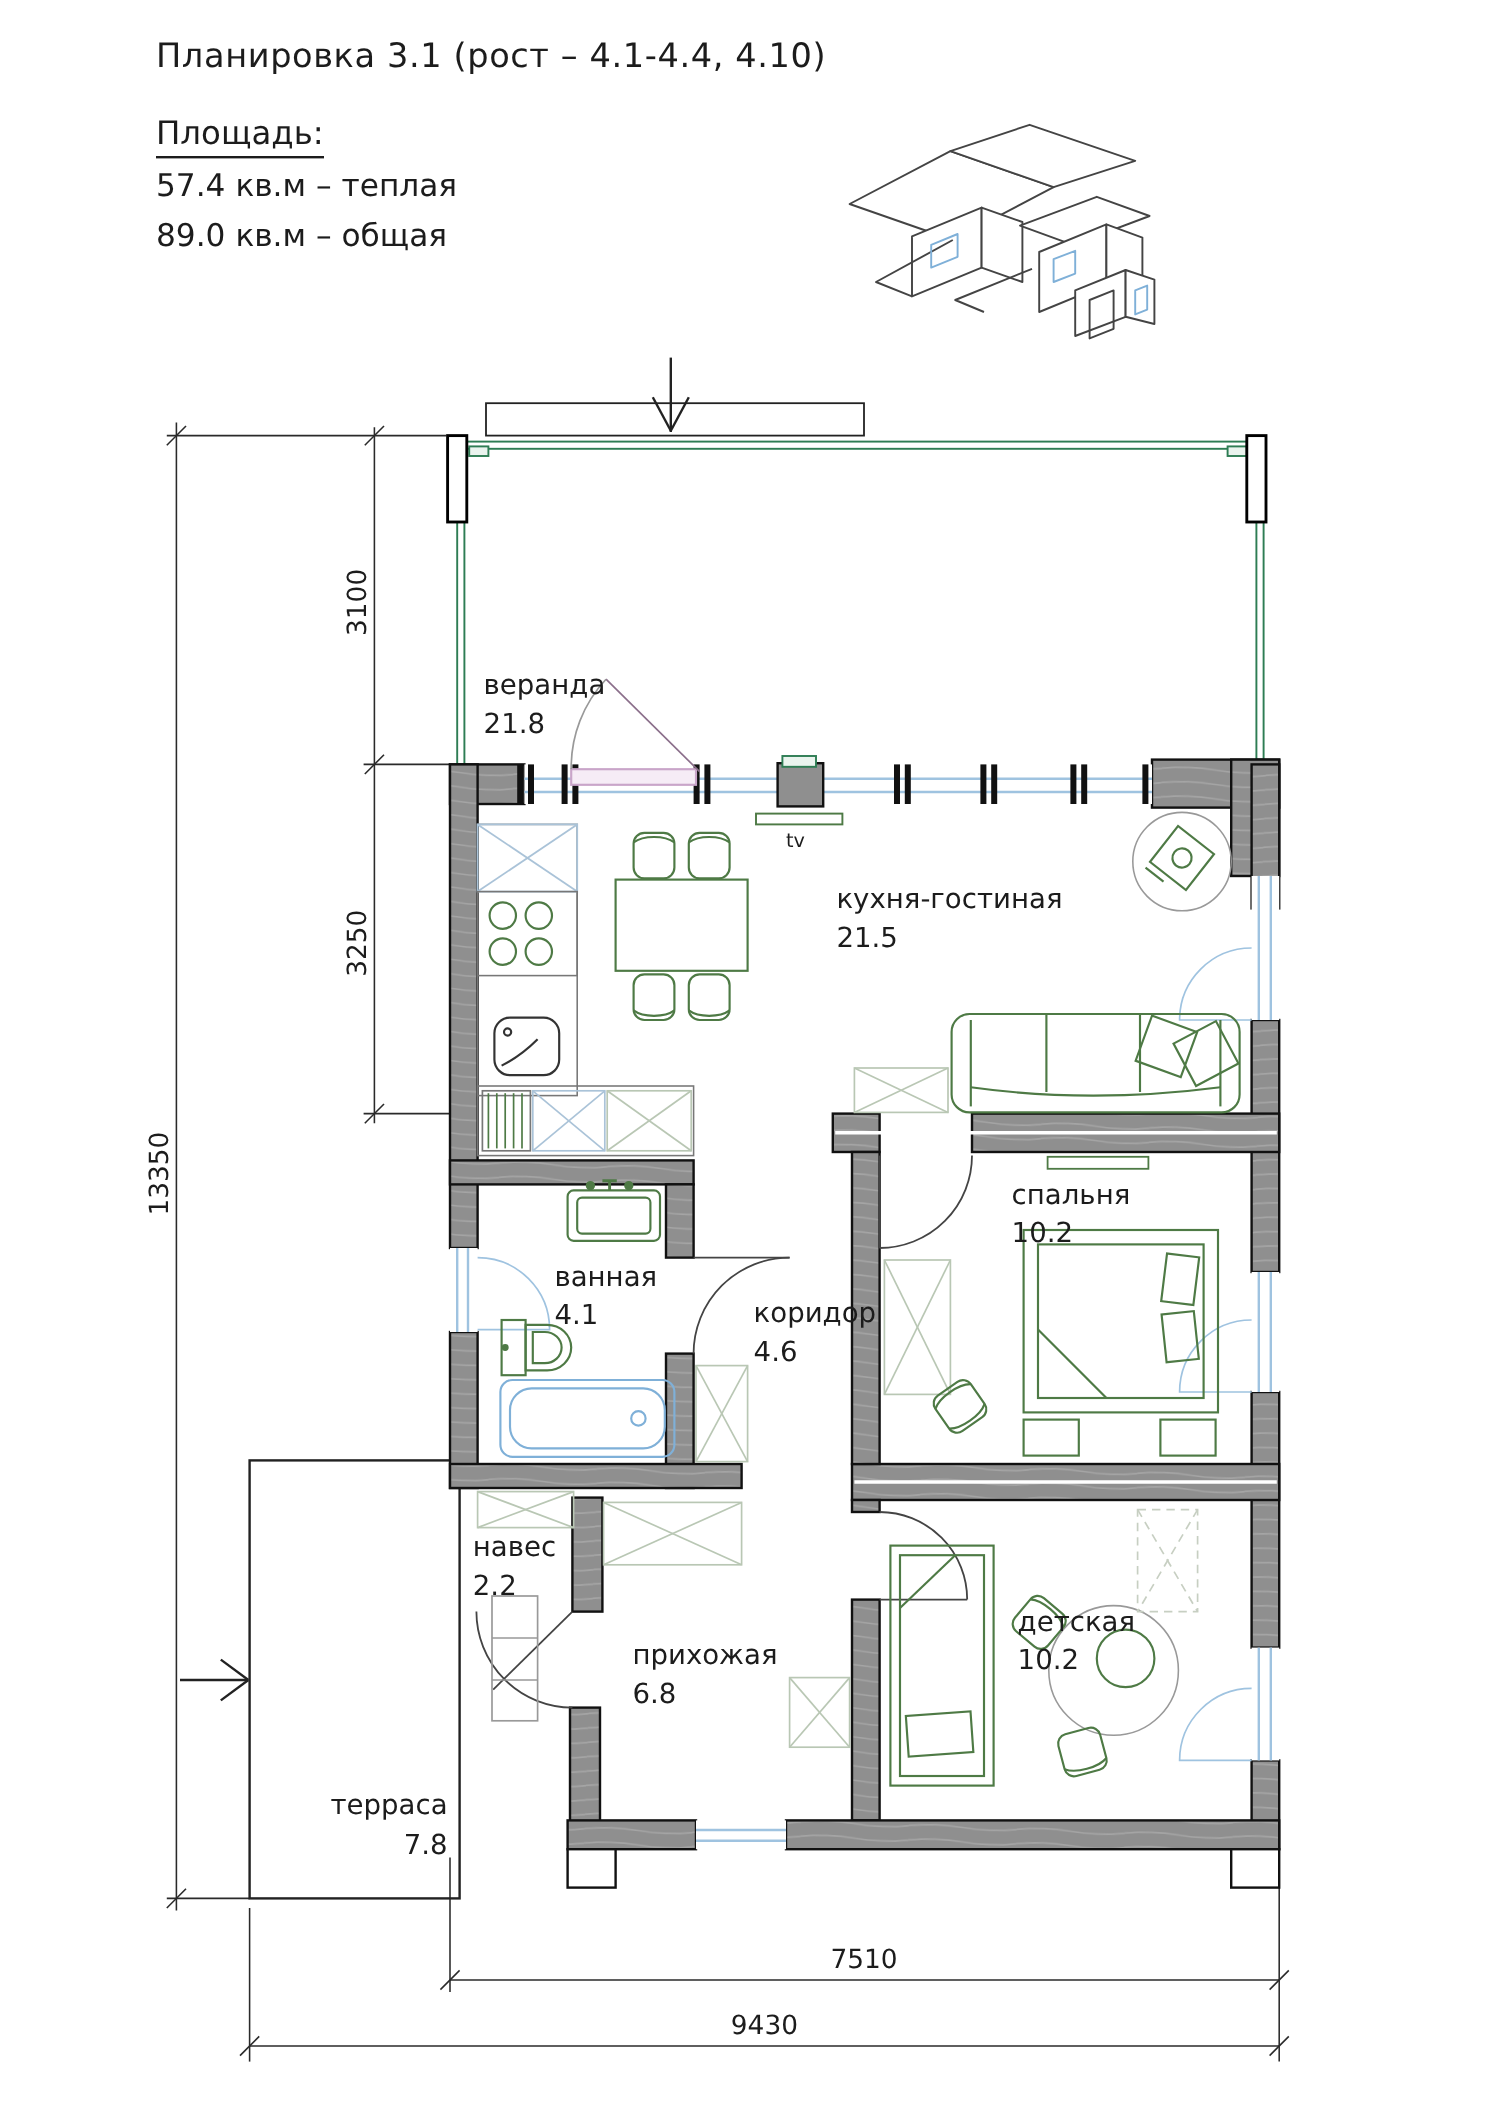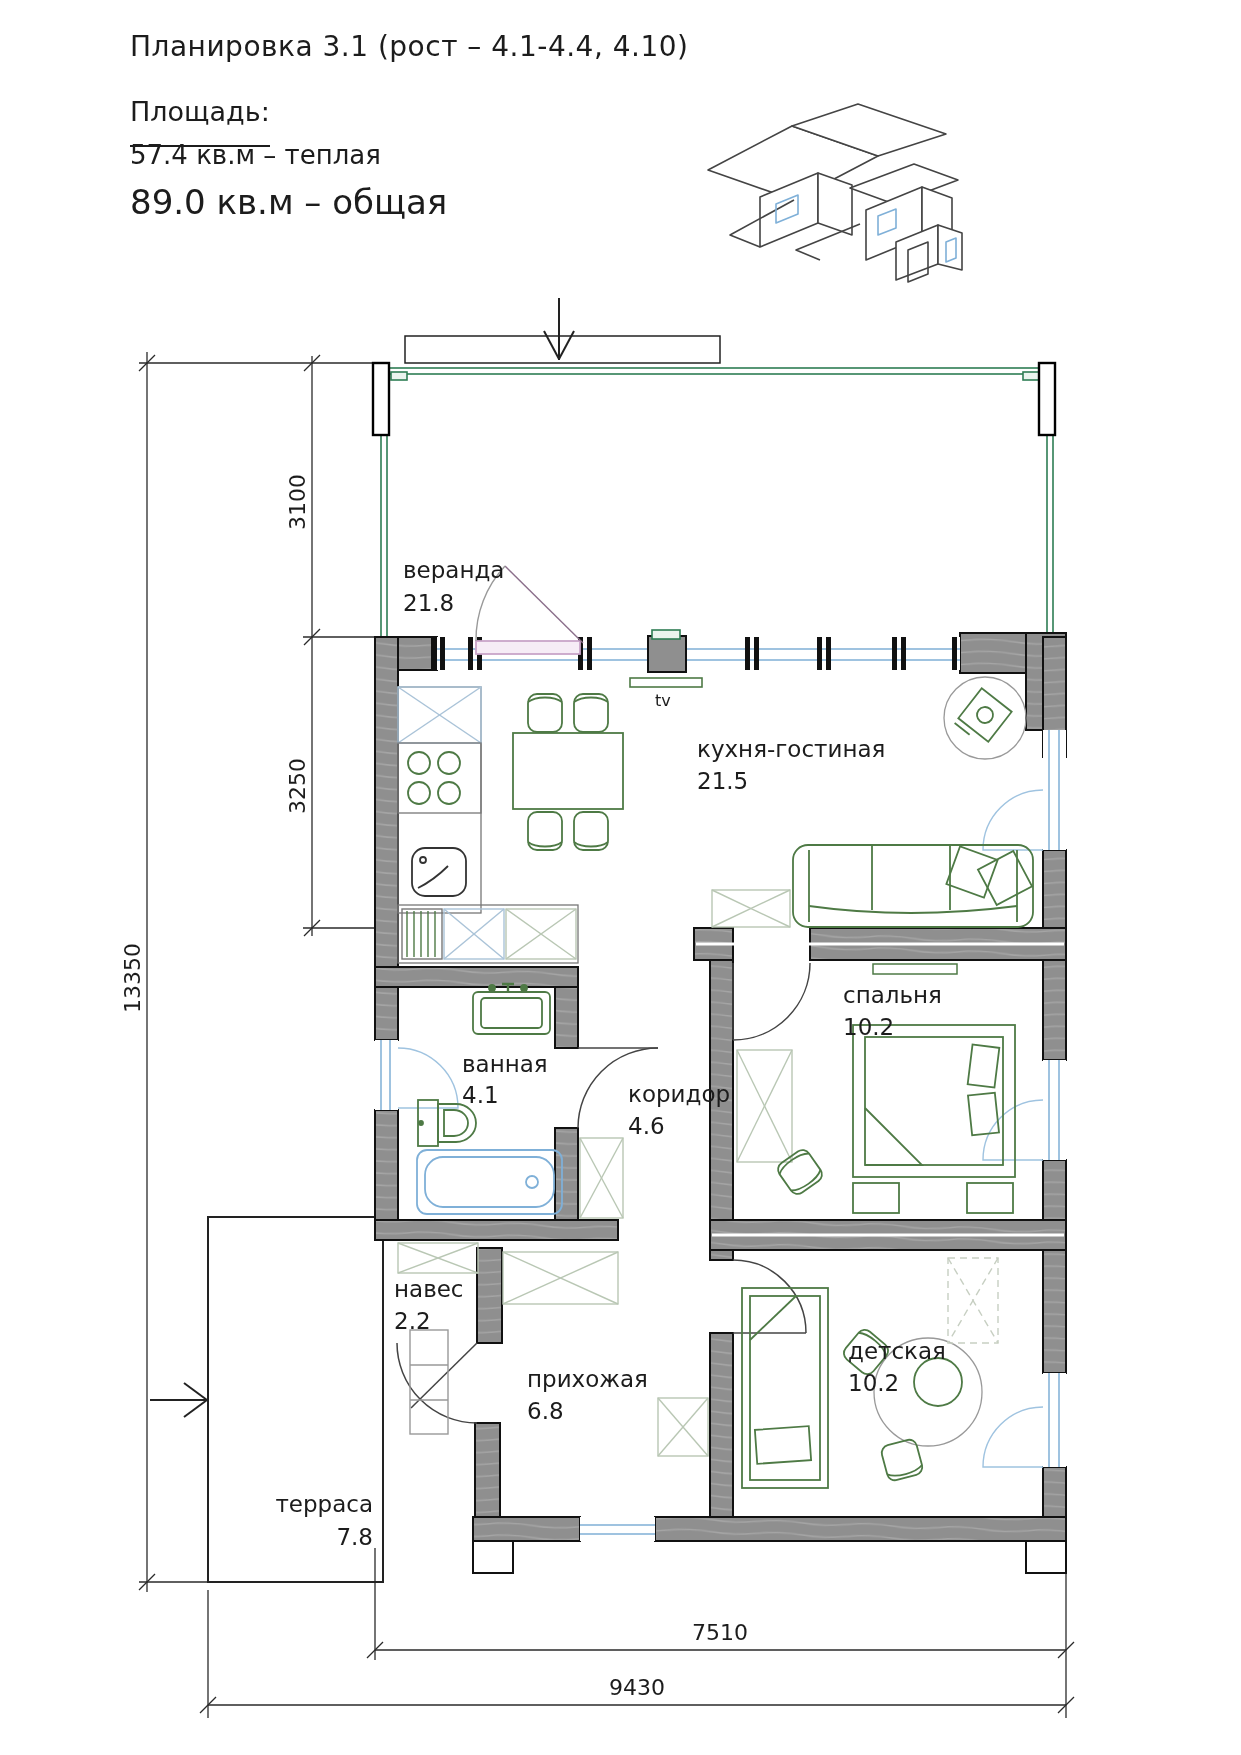--- a/index.html
+++ b/index.html
@@ -1,22 +1,22 @@
 <!DOCTYPE html>
 <html><head>
 <meta charset="utf-8">
 <style>
   html,body{margin:0;padding:0;background:#fff;}
   .canvas{position:relative;width:1241px;height:1755px;background:#ffffff;overflow:hidden;
           font-family:"DejaVu Sans",sans-serif;color:#1c1c1c;}
   .hdr{position:absolute;left:130px;}
   .title{top:30px;font-size:28px;font-weight:500;letter-spacing:.5px;}
-  .area-head{top:96px;font-size:27px;font-weight:500;border-bottom:2px solid #1c1c1c;padding-bottom:18px;}
+  .area-head{top:96px;font-size:27px;font-weight:500;border-bottom:2px solid #1c1c1c;padding-bottom:3px;}
   .area-warm{top:140px;font-size:26px;text-align:right;}
-  .area-total{top:182px;font-size:34px;}
+  .area-total{top:182px;font-size:26px;}
   svg{position:absolute;left:0;top:0;}
   svg text{font-family:"DejaVu Sans",sans-serif;fill:#1c1c1c;}
   .room-name,.room-area{font-size:23px;}
   .dim{font-size:22px;}
   .tv{font-size:16px;}
 </style>
 </head>
 <body>
 
 <div class="canvas">

